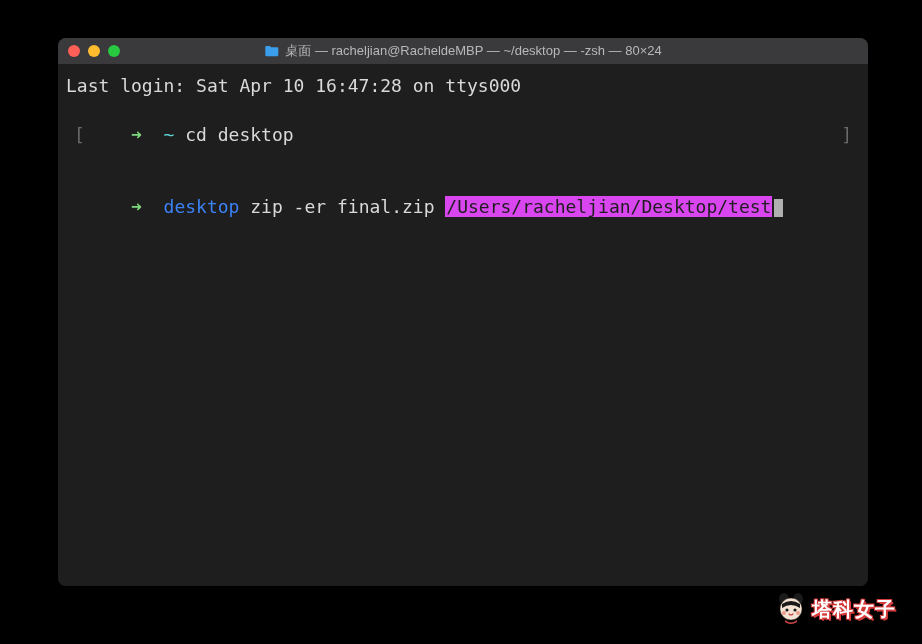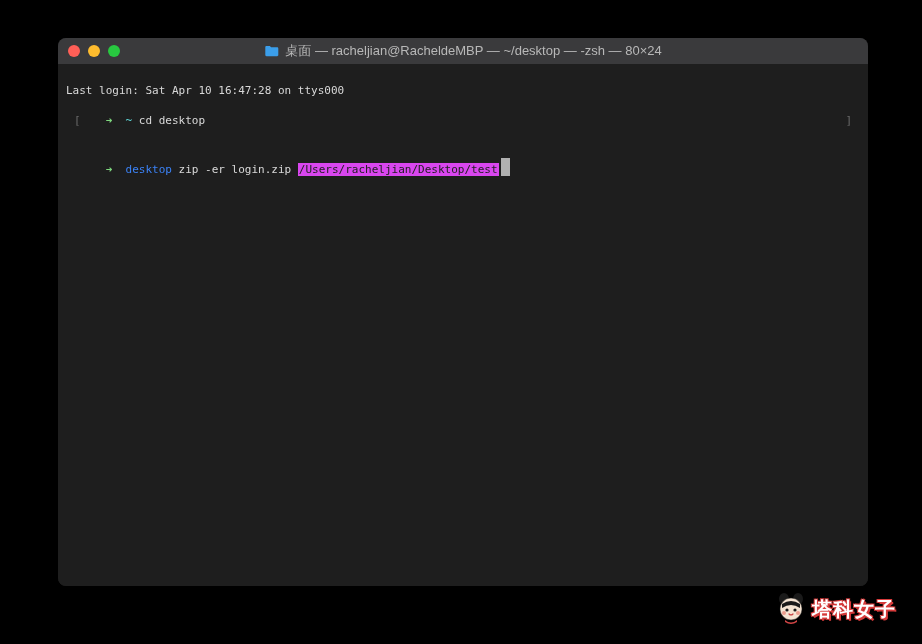--- a/index.html
+++ b/index.html
@@ -62,22 +62,22 @@
       width: 15px;
       height: 12px;
       display: inline-flex;
       align-items: center;
       justify-content: center;
     }
     .folder-icon svg { display: block; }
     .terminal-body {
       flex: 1;
       background: #1e1e1e;
-      padding: 20px 8px;
-      font-size: 11px;
+      padding: 10px 8px;
+      font-size: 18px;
       line-height: 1.35;
       color: #d9d9d9;
       font-family: "Menlo", "Monaco", monospace;
     }
     .line {
       white-space: pre;
     }
     .arrow { color: #7fd97f; }
     .tilde { color: #5fd7d7; }
     .dir { color: #3b82f6; }
@@ -148,21 +148,21 @@
       <span>桌面 — racheljian@RacheldeMBP — ~/desktop — -zsh — 80×24</span>
     </div>
   </div>
 
   <div class="terminal-body">
     <div class="line">Last login: Sat Apr 10 16:47:28 on ttys000</div>
     <div class="line" style="position:relative;">
       <span class="bracket-left">[</span><span class="arrow">➜ </span><span class="tilde"> ~</span><span class="cmd"> cd desktop</span><span class="bracket-right">]</span>
     </div>
     <div class="line">
-      <span class="arrow">➜ </span><span class="dir"> desktop</span><span class="cmd"> zip -er login.zip </span><span class="highlight">/Users/racheljian/Desktop/test</span><span class="cursor"></span>
+      <span class="arrow">➜ </span><span class="dir"> desktop</span><span class="cmd"> zip -er final.zip </span><span class="highlight">/Users/racheljian/Desktop/test</span><span class="cursor"></span>
     </div>
   </div>
 </div>
 
 <div class="watermark">
   <span class="mascot">
     <svg width="30" height="34" viewBox="0 0 30 34">
       <ellipse cx="8" cy="7" rx="5" ry="6" fill="#1a1a1a"></ellipse>
       <ellipse cx="22" cy="7" rx="5" ry="6" fill="#1a1a1a"></ellipse>
       <circle cx="15" cy="17" r="11" fill="#f5e4d3"></circle>

